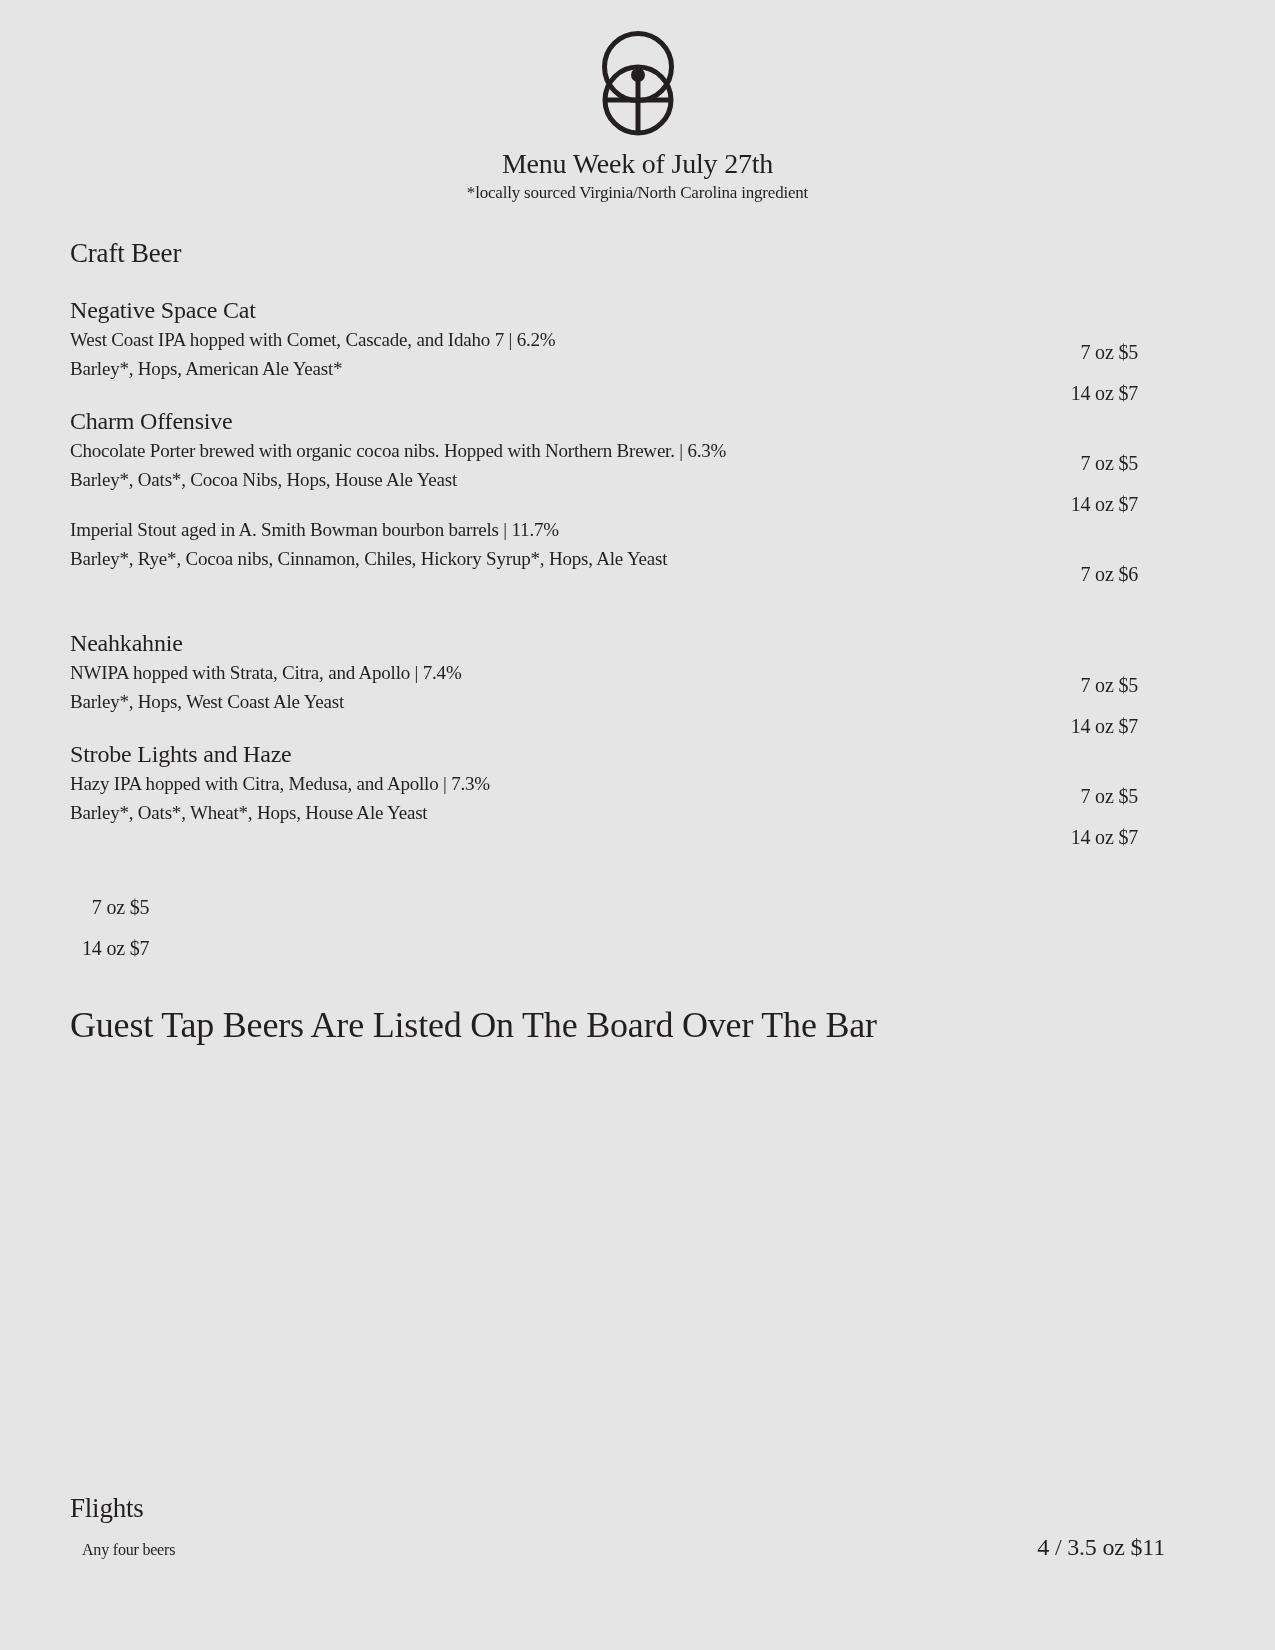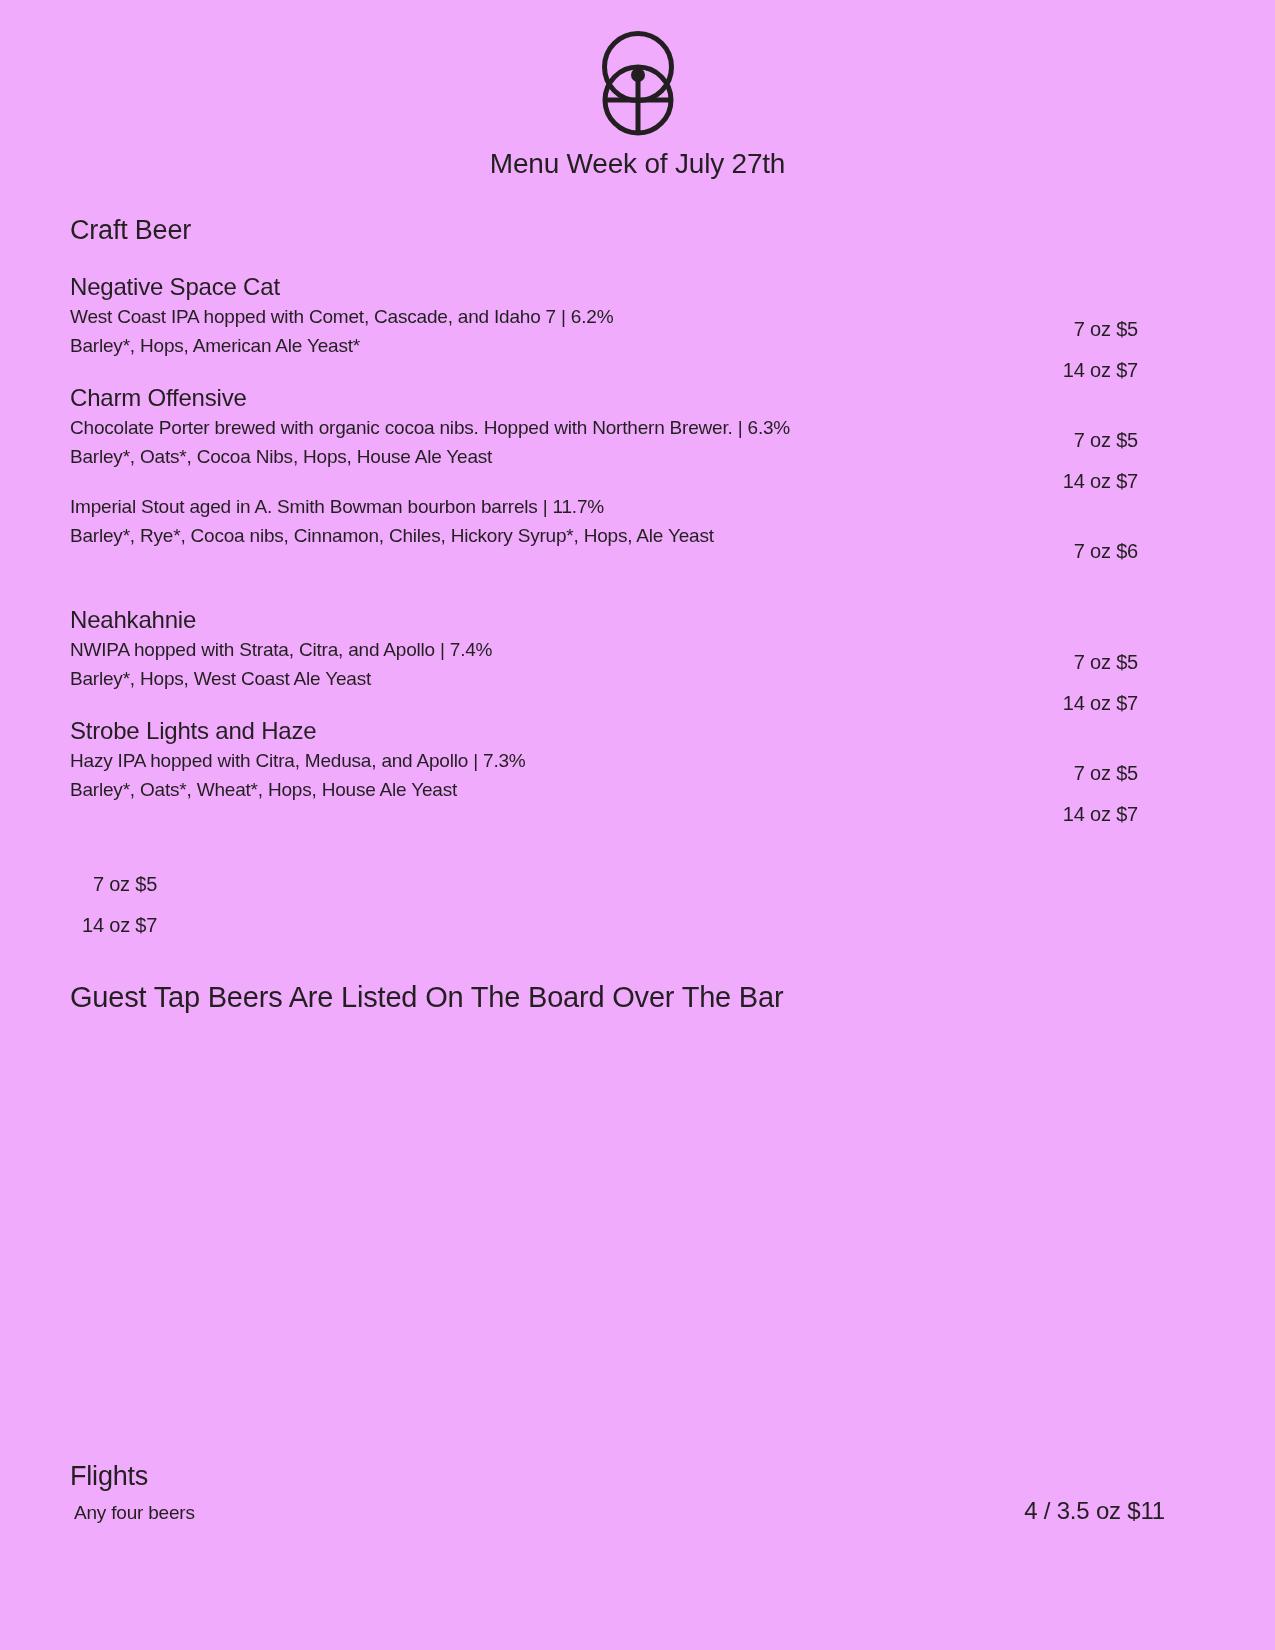--- a/index.html
+++ b/index.html
@@ -4,23 +4,23 @@
 <style>
   html, body {
     margin: 0;
     padding: 0;
     background: #ffffff;
   }
   .page {
     position: relative;
     width: 1275px;
     height: 1650px;
-    background: #f0abfc;
+    background: #e5e5e5;
     color: #231f20;
-    font-family: Liberation Sans, sans-serif;
+    font-family: Liberation Serif, serif;
     letter-spacing: -0.2px;
     overflow: hidden;
     box-sizing: border-box;
   }
   .header { text-align: center; padding-top: 30px; }
   .logo { display: block; margin: 0 auto; }
   .title {
     font-size: 28px;
     font-weight: 400;
     margin: 12px 0 0 0;
@@ -58,55 +58,56 @@
   .beer-prices {
     padding-top: 32px;
     text-align: right;
     font-size: 20px;
     line-height: 28.5px;
     white-space: nowrap;
     flex-shrink: 0;
   }
   .beer-prices p { margin: 12px; }
   .guest-notice {
-    font-size: 29px;
+    font-size: 36px;
     font-weight: 400;
     margin: 66px 125px 0 70px;
   }
   .flights { margin-top: 447px; }
   .flights-heading {
     font-size: 27px;
     font-weight: 400;
     margin: 0 0 0 70px;
   }
   .flights-row {
     display: flex;
     justify-content: space-between;
     align-items: baseline;
     margin: 5px 110px 0 70px;
   }
-  .flights-desc { font-size: 19px; margin: 4px; }
+  .flights-desc { font-size: 16px; margin: 12px; }
   .flights-price { font-size: 24px; margin: 0; white-space: nowrap; }
 </style>
 </head>
 <body>
 
 <div class="page">
 
   <div class="header">
     <svg class="logo" width="80" height="106" viewBox="0 0 80 106" aria-hidden="true">
       <g fill="none" stroke="#231f20" stroke-width="5">
         <circle cx="40" cy="37" r="33.5"></circle>
         <circle cx="40" cy="70" r="33"></circle>
         <line x1="40" y1="45" x2="40" y2="103"></line>
         <line x1="7" y1="70" x2="73" y2="70"></line>
       </g>
       <circle cx="40" cy="45" r="7" fill="#231f20"></circle>
     </svg>
     <h1 class="title">Menu Week of July 27th</h1>
+    <p class="subtitle">*locally sourced Virginia/North Carolina ingredient</p>
   </div>
 
   <h2 class="section-heading">Craft Beer</h2>
 
   <div class="beers">
 
     <article class="beer">
       <div class="beer-text">
         <h3 class="beer-name">Negative Space Cat</h3>
         <p class="beer-desc">West Coast IPA hopped with Comet, Cascade, and Idaho 7  | 6.2%</p>

